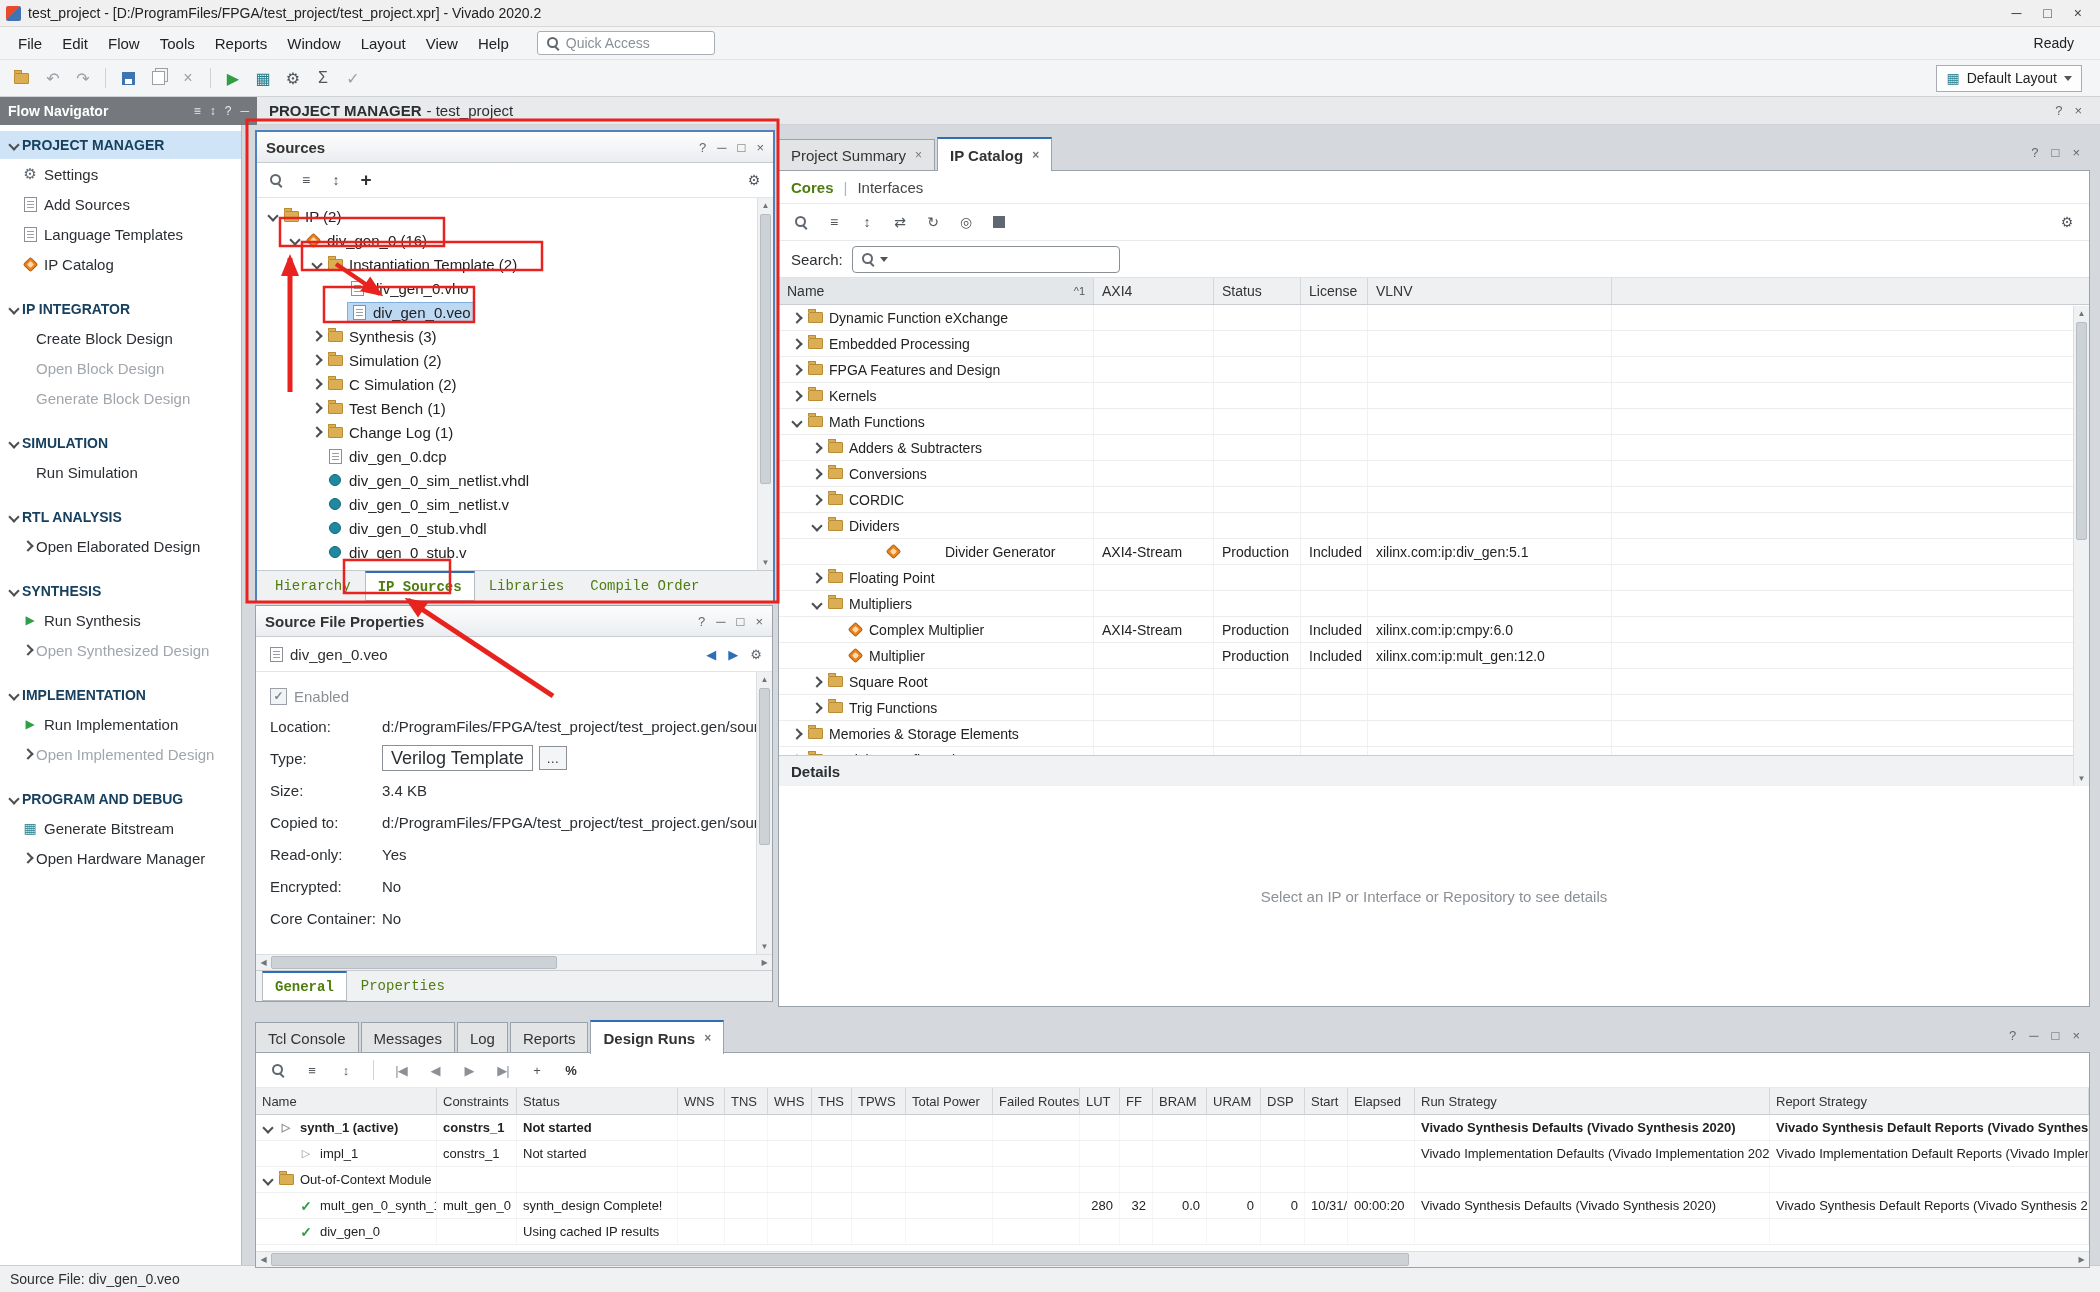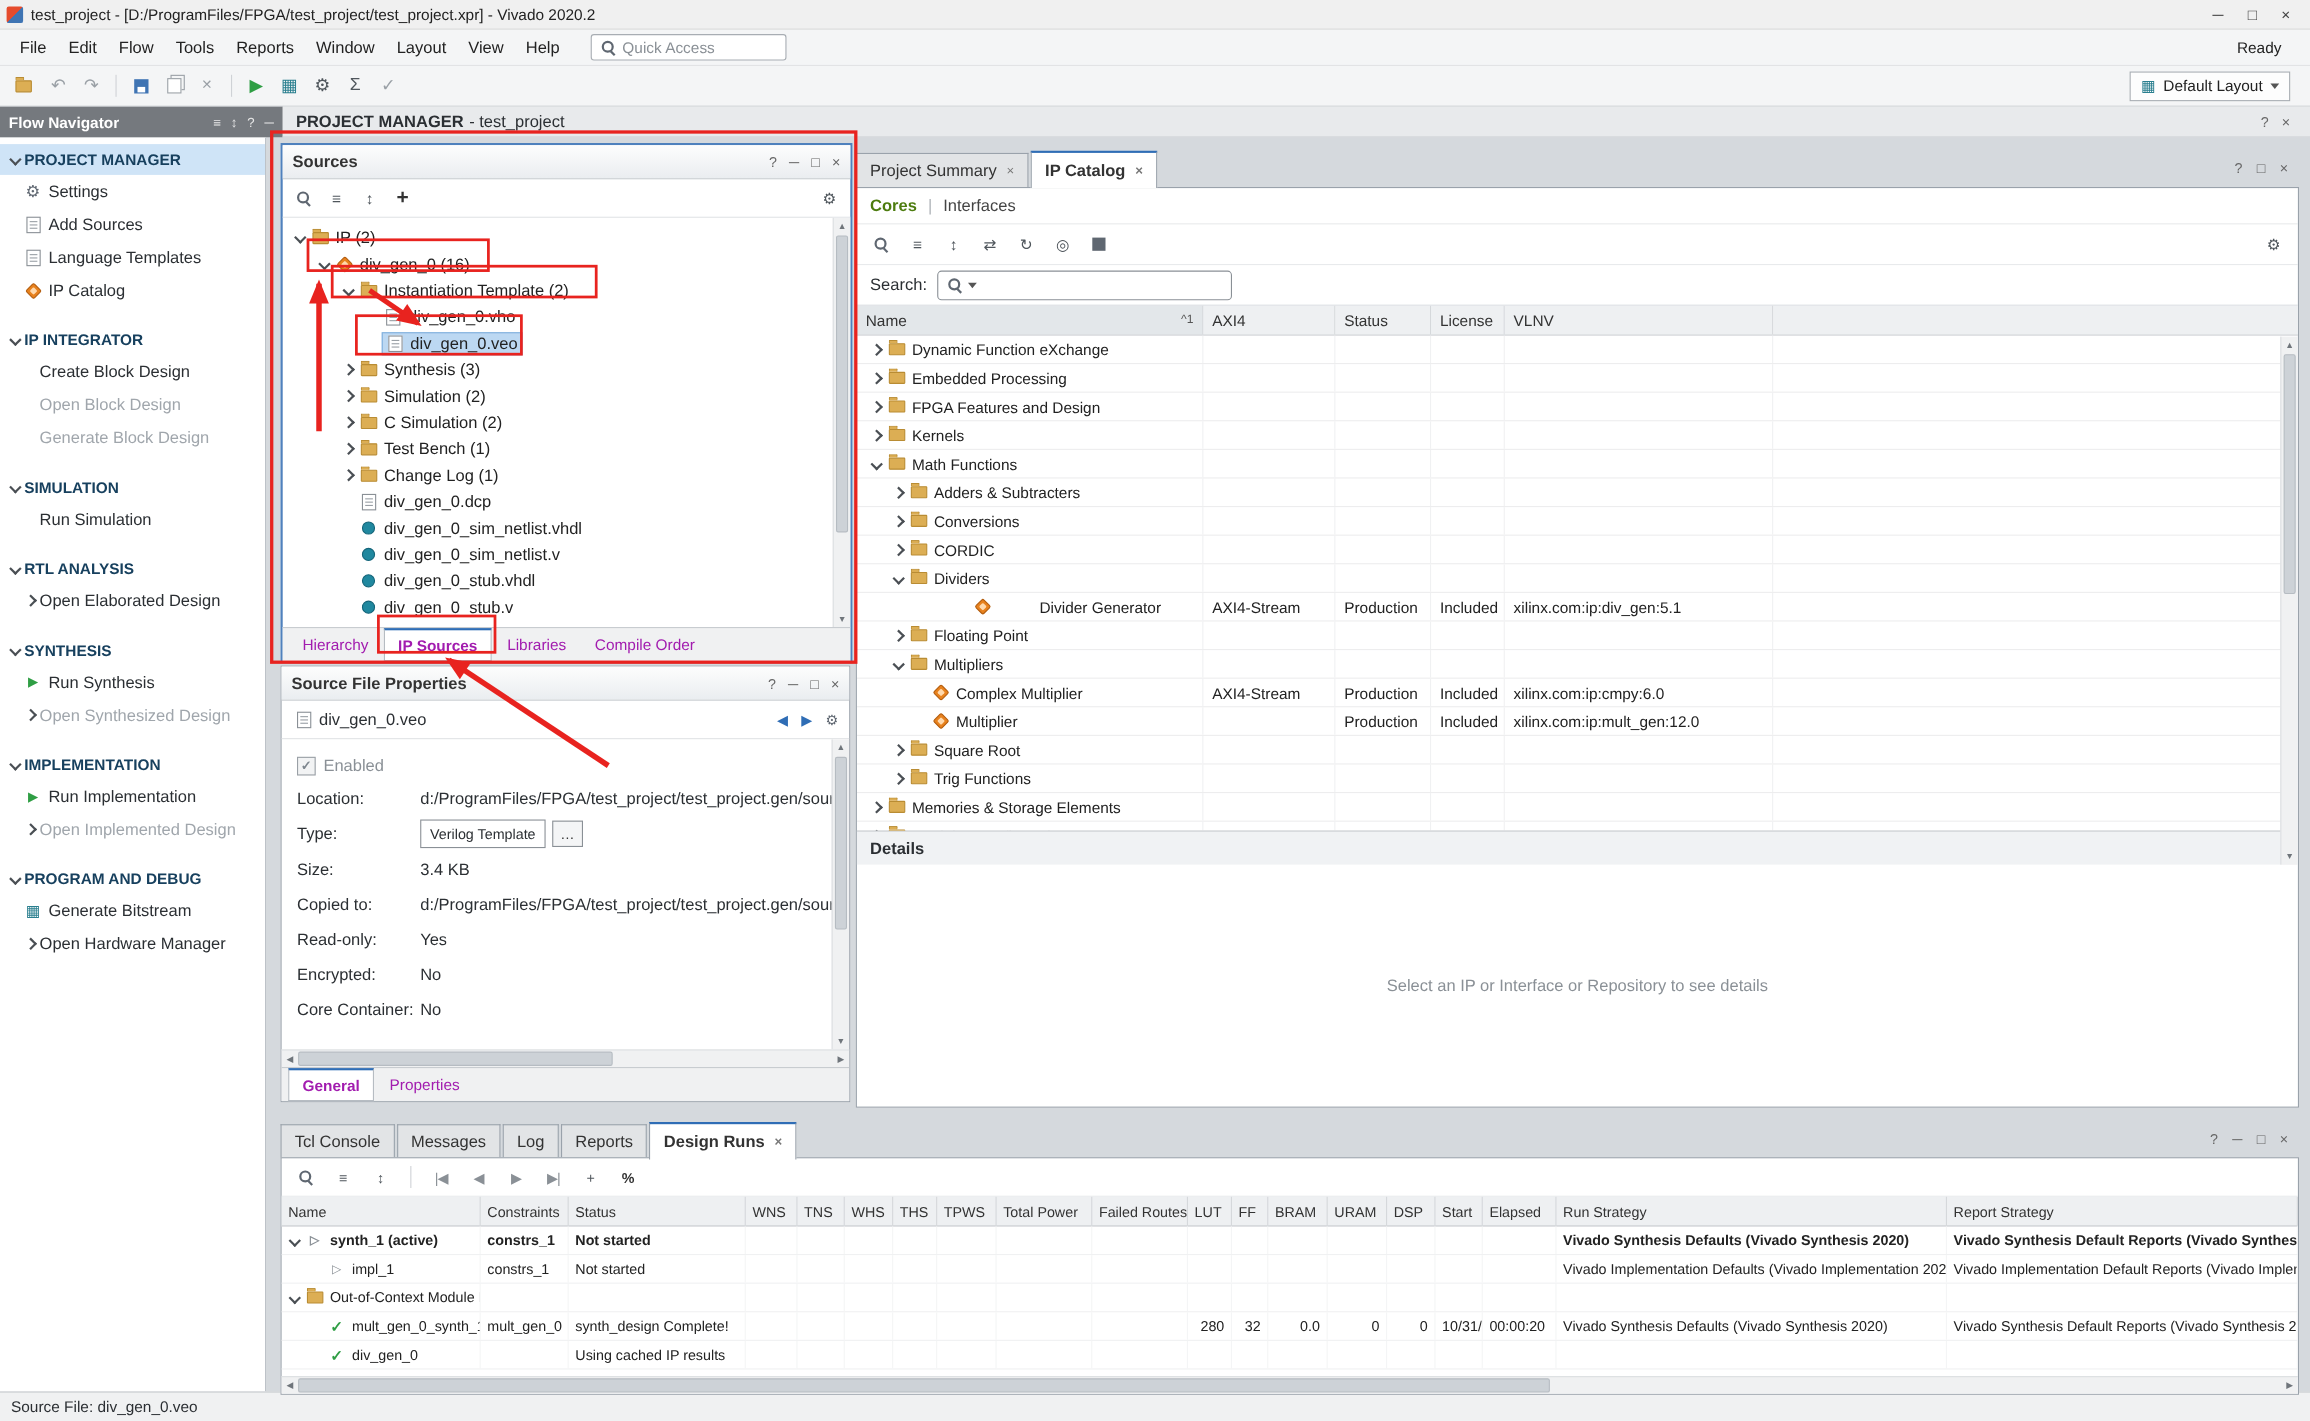--- a/index.html
+++ b/index.html
@@ -89,41 +89,41 @@
   .ic-check{color:#2f9e44;font-weight:bold;font-size:14px;}
   .ic-runstate{color:#8a9096;font-size:11px;}
   .ic-bitstream{color:#2a7f8f;font-size:14px;}
 
   
   .sources-panel{left:13px;top:5px;width:516px;height:469px;border:2px solid #4f81bd;}
   .src-tree{flex:1;overflow:hidden;padding-top:6px;position:relative;}
   .srow{height:24px;display:flex;align-items:center;white-space:nowrap;font-size:15px;color:#222;}
   .selbg{display:inline-flex;align-items:center;background:#bcd8f2;border:1px solid #7fb0dd;padding:1px 3px 1px 1px;}
   .btabs{height:30px;border-top:1px solid #c8ccd0;background:#f0f1f2;display:flex;align-items:stretch;padding:0 6px;gap:2px;flex:none;}
-  .btab{display:flex;align-items:center;padding:0 12px;font-size:14px;color:#a21caf;}
+  .btab{display:flex;align-items:center;padding:0 12px;font-size:14px;color:#4d7c0f;font-family:Liberation Mono, monospace;}
   .btab.act{background:#fff;border:1px solid #b6bcc2;border-top:2px solid #2f6db5;font-weight:bold;}
 
   
   .vscroll{position:absolute;width:15px;background:#f0f1f2;border-left:1px solid #dcdfe2;}
   .hscroll{position:absolute;height:15px;background:#f0f1f2;border-top:1px solid #dcdfe2;display:flex;align-items:center;}
   .sb-arrow{width:15px;height:15px;display:flex;align-items:center;justify-content:center;font-size:8px;color:#6f757b;flex:none;}
   .vthumb{position:absolute;left:2px;right:2px;background:#cdd2d7;border:1px solid #b6bcc2;border-radius:2px;}
   .hthumb{height:11px;background:#cdd2d7;border:1px solid #b6bcc2;border-radius:2px;}
 
   
   .sfp-panel{left:13px;top:480px;width:516px;height:395px;}
   .filebar{height:34px;border-bottom:1px solid #e2e4e6;display:flex;align-items:center;padding:0 10px;font-size:15px;flex:none;}
   .filebar .nav{margin-left:auto;display:flex;gap:12px;color:#2f6db5;font-size:13px;align-items:center;}
   .sfp-body{flex:1;position:relative;padding:10px 14px 0;overflow:hidden;}
   .cbrow{display:flex;align-items:center;gap:7px;height:28px;color:#8a9096;}
   .cbox{width:15px;height:15px;border:1px solid #9aa0a6;background:#f2f3f4;display:inline-flex;align-items:center;justify-content:center;color:#7d868e;font-size:12px;font-weight:bold;}
   .prop-row{display:flex;align-items:center;height:32px;font-size:15px;}
   .plabel{width:112px;flex:none;color:#2b2f33;}
   .pvalue{color:#2b2f33;white-space:nowrap;overflow:hidden;}
-  .combo{border:1px solid #8a9096;background:#fff;height:24px;display:inline-flex;align-items:center;padding:0 8px;font-size:13px;}
+  .combo{border:1px solid #8a9096;background:#fff;height:24px;display:inline-flex;align-items:center;padding:0 8px;font-size:18px;}
   .morebtn{border:1px solid #8a9096;background:#f4f5f6;height:22px;width:26px;display:inline-flex;align-items:center;justify-content:center;margin-left:6px;font-size:13px;color:#333;}
 
   
   .catalog-wrap{position:absolute;left:536px;top:12px;width:1312px;height:870px;}
   .doc-tabs{height:33px;display:flex;align-items:flex-end;gap:2px;position:relative;}
   .dtab{display:flex;align-items:center;gap:9px;height:30px;padding:0 12px;background:#e2e4e6;border:1px solid #9aa2ab;border-bottom:none;font-size:15px;color:#333;}
   .dtab .x{color:#777;font-size:12px;}
   .dtab.act{background:#fff;height:32px;margin-bottom:-1px;z-index:2;border-top:2px solid #2f6db5;font-weight:bold;}
   .dt-icons{position:absolute;right:10px;top:8px;display:flex;gap:13px;color:#666;font-size:13px;}
   .catalog-panel{position:absolute;top:33px;left:0;right:0;bottom:0;background:#fff;border:1px solid #9aa2ab;display:flex;flex-direction:column;}

